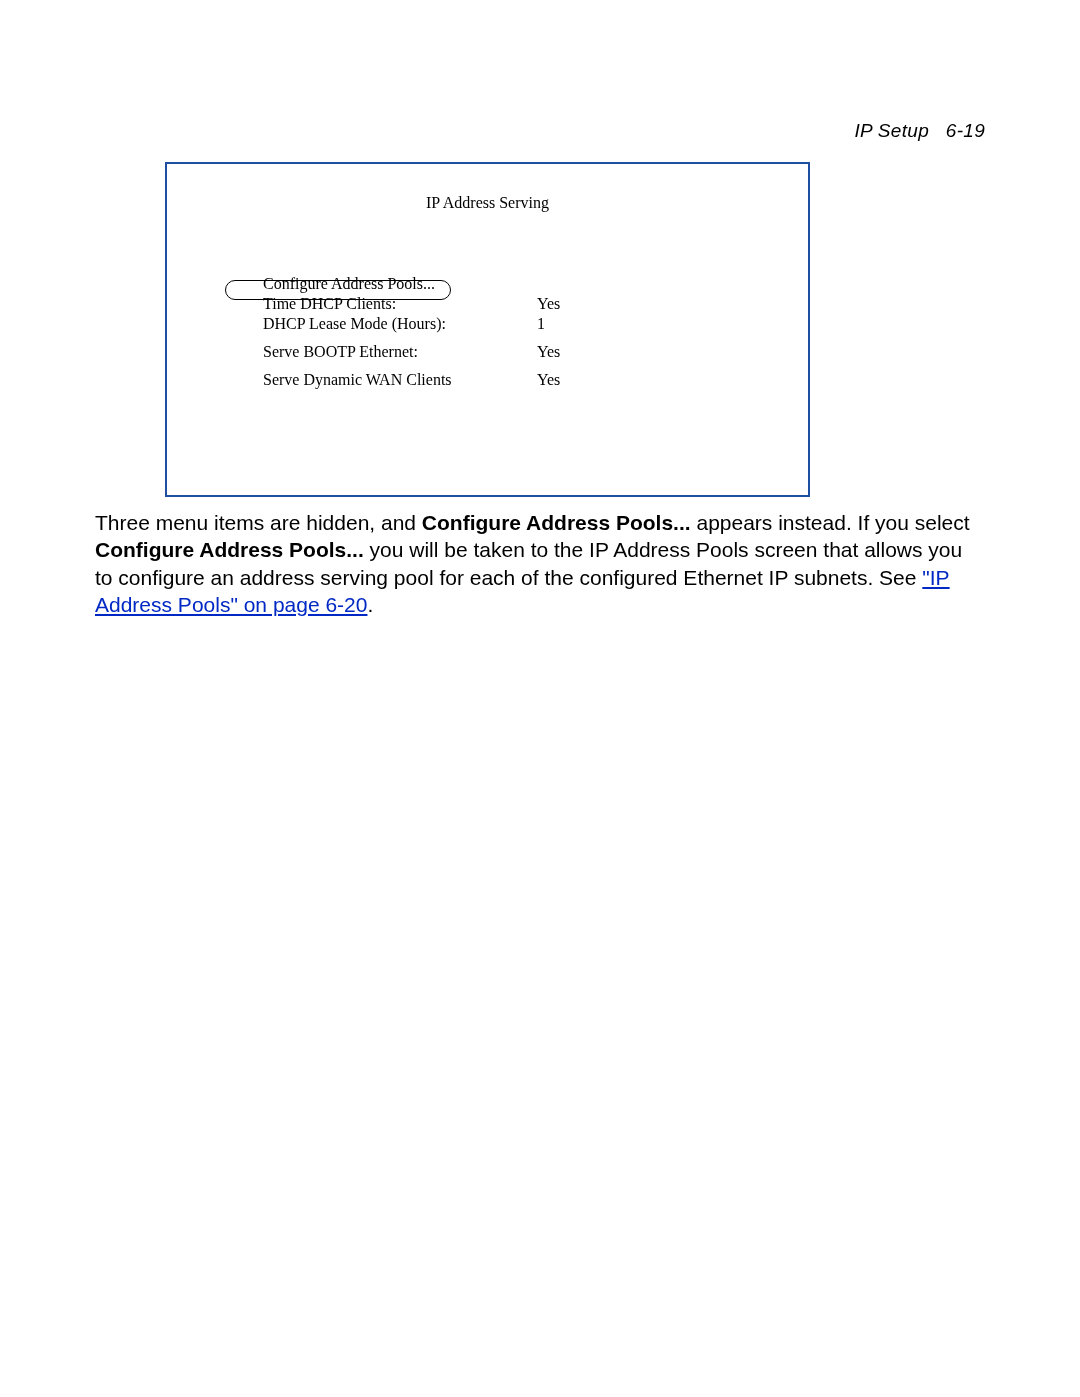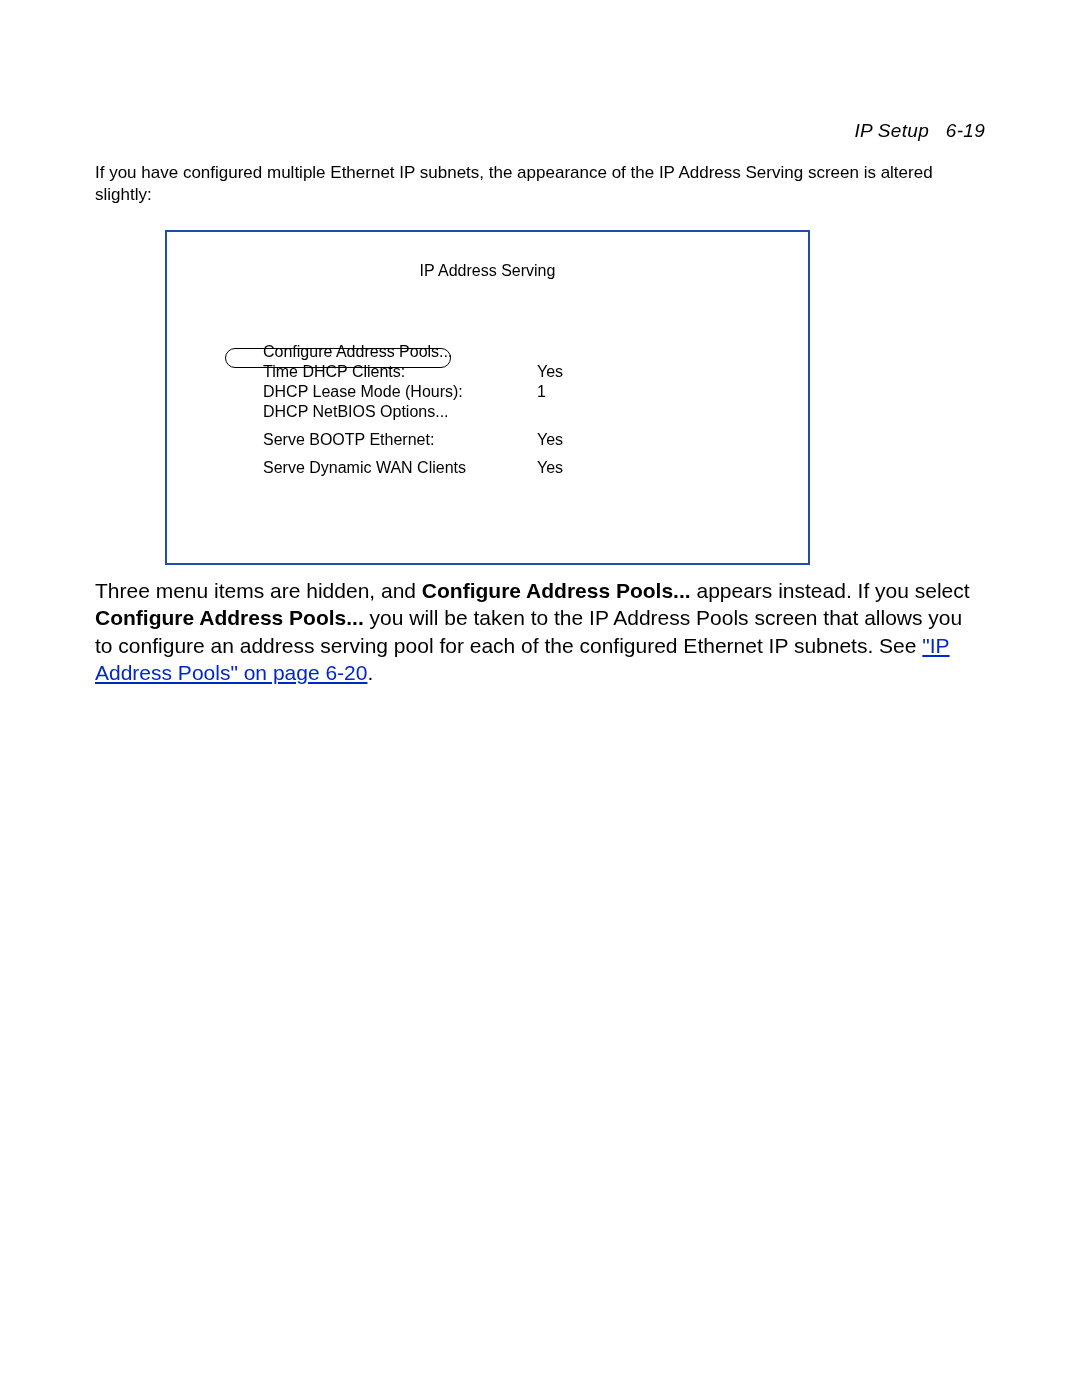--- a/index.html
+++ b/index.html
@@ -30,21 +30,21 @@
     line-height: 1.3;
     margin-bottom: 24px;
   }
   .terminal-box {
     border: 2.5px solid #1f4fa3;
     width: 645px;
     height: 335px;
     margin: 0 0 12px 70px;
     box-sizing: border-box;
     padding: 30px 20px 15px 20px;
-    font-family: Liberation Sans, sans-serif;
+    font-family: Liberation Serif, serif;
     font-size: 16px;
     position: relative;
   }
   .term-title {
     text-align: center;
     margin-bottom: 28px;
   }
   .term-row {
     display: flex;
     margin-bottom: 0px;
@@ -87,45 +87,40 @@
 </style>
 </head>
 <body>
 
 <div class="page">
 
   <div class="page-header">
     <span>IP Setup</span>&nbsp;&nbsp;&nbsp;<span>6-19</span>
   </div>
 
-  <div class="intro-text">If you have configured multiple Ethernet IP subnets, the appearance of the IP Address Serving screen is altered slightly:</div>
 
   <div class="terminal-box">
     <div class="term-title">IP Address Serving</div>
 
 
     <div class="gap-med"></div>
 
     <div class="highlight-oval"></div>
     <div class="term-row">
       <div class="term-label">Configure Address Pools...</div>
       <div class="term-value"></div>
     </div>
 
     <div class="term-row">
       <div class="term-label">Time DHCP Clients:</div>
       <div class="term-value">Yes</div>
     </div>
     <div class="term-row">
       <div class="term-label">DHCP Lease Mode (Hours):</div>
       <div class="term-value">1</div>
-    </div>
-    <div class="term-row">
-      <div class="term-label">DHCP NetBIOS Options...</div>
-      <div class="term-value"></div>
     </div>
 
     <div class="gap-small"></div>
 
     <div class="term-row">
       <div class="term-label">Serve BOOTP Ethernet:</div>
       <div class="term-value">Yes</div>
     </div>
 
     <div class="gap-small"></div>

